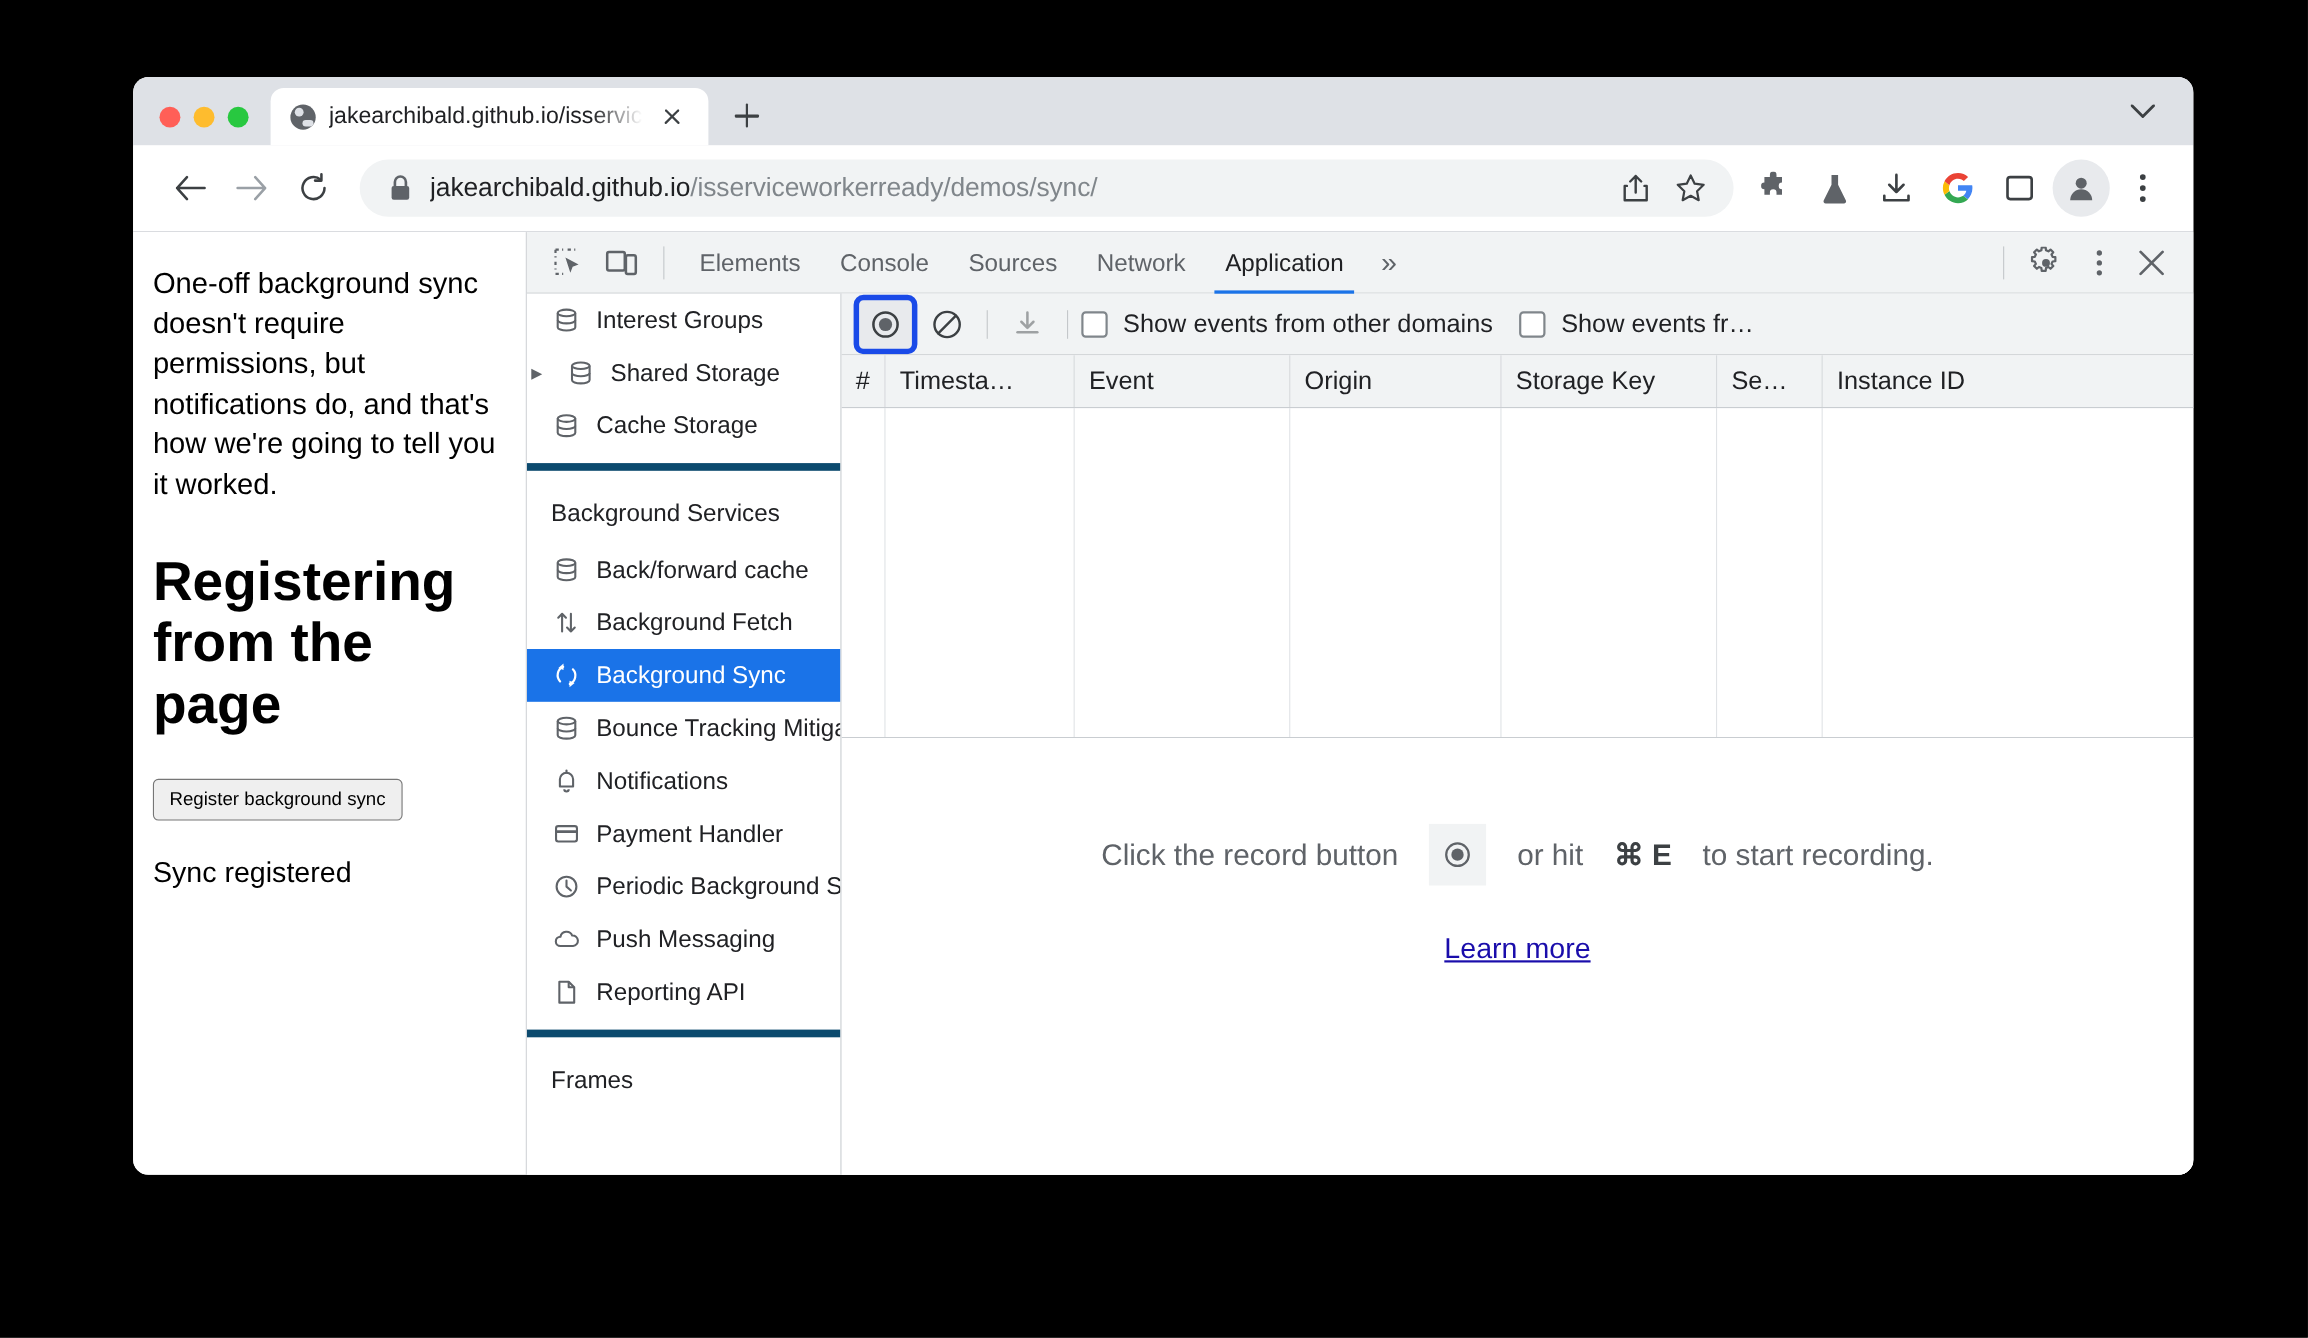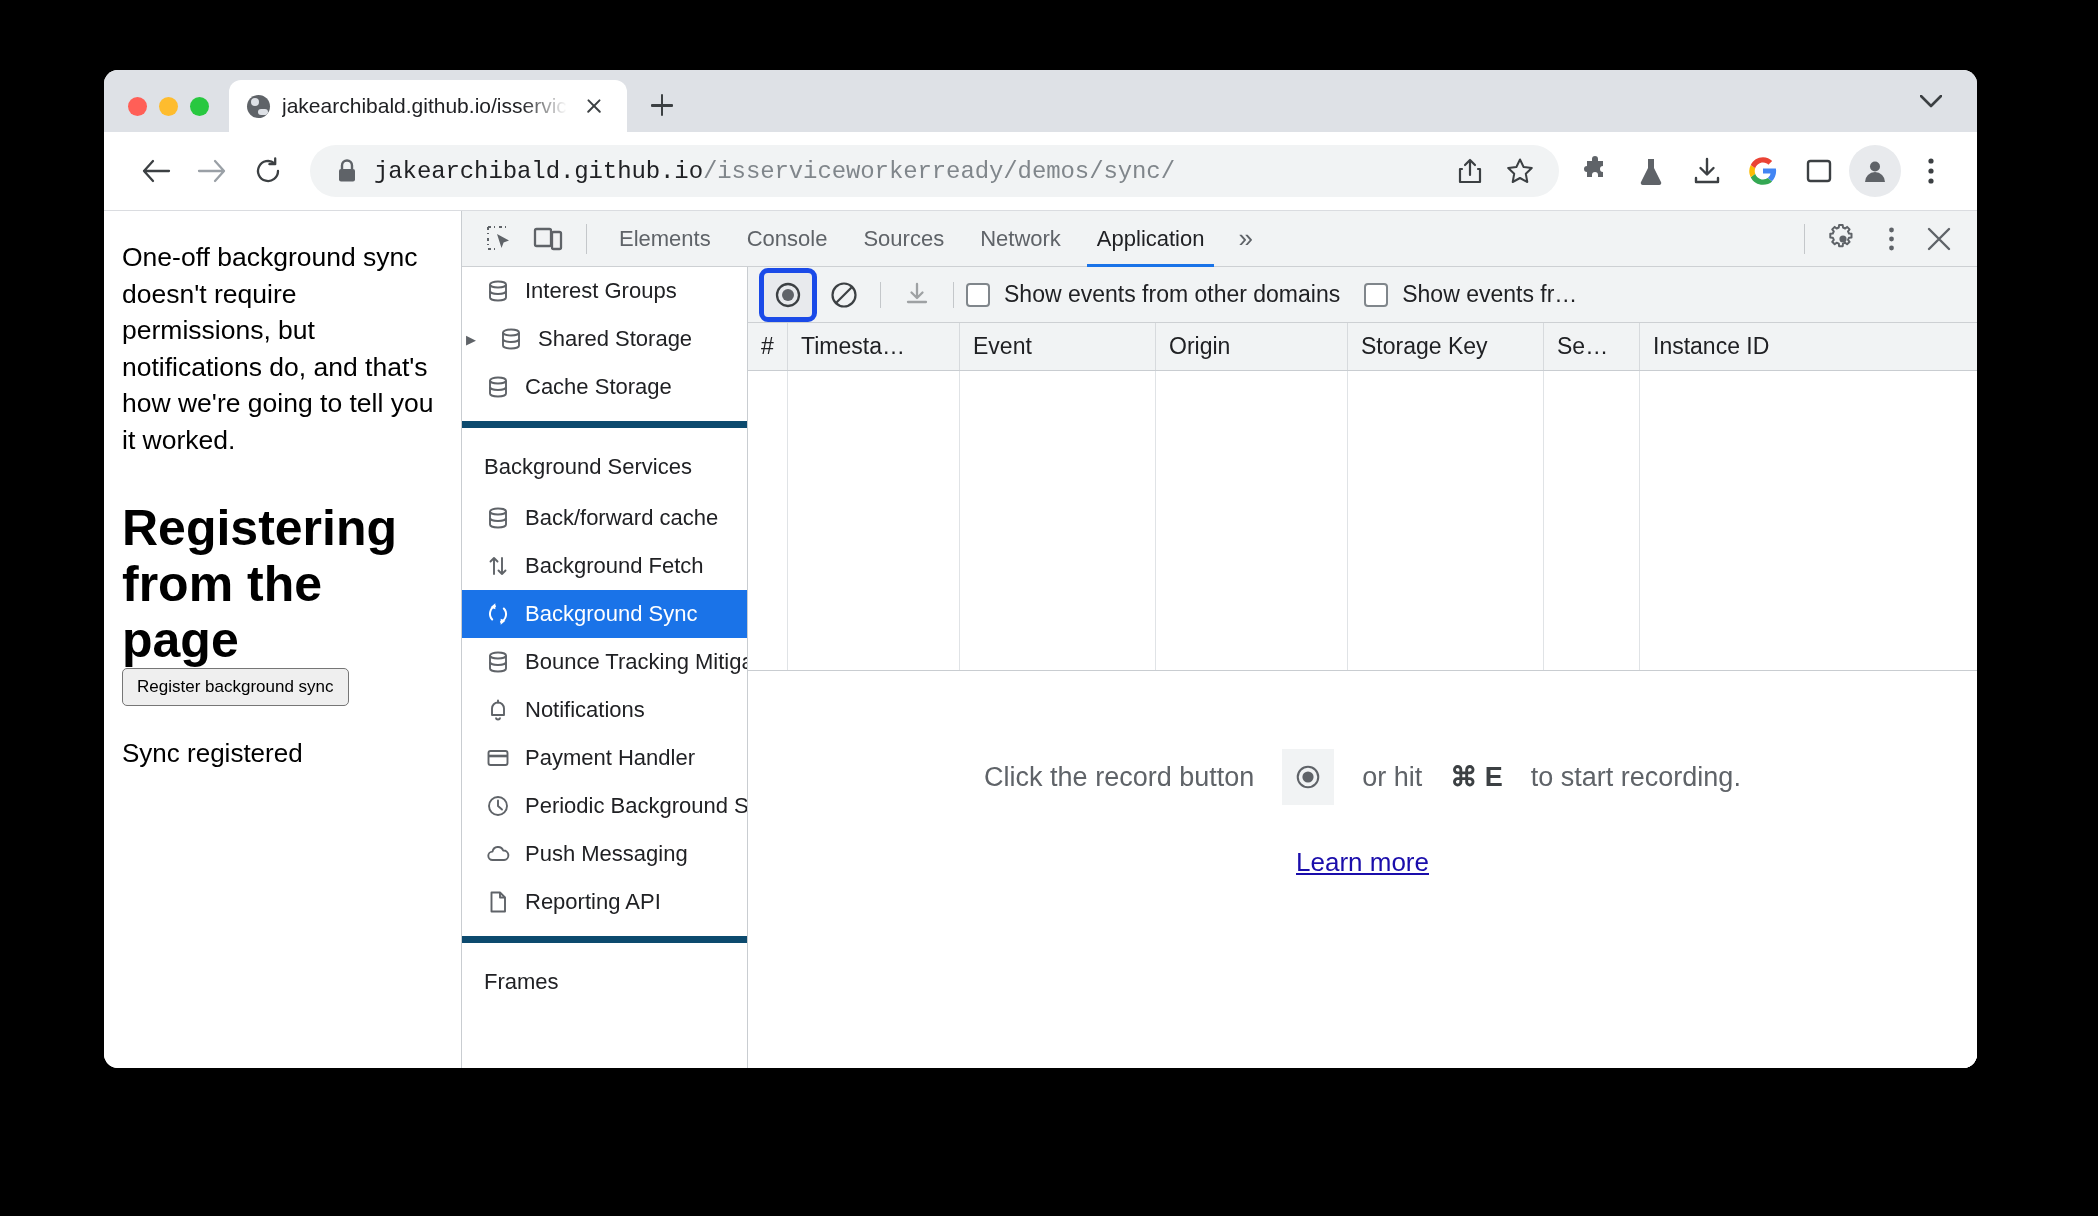--- a/index.html
+++ b/index.html
@@ -6,21 +6,21 @@
   html, body {
     width: 2098px; height: 1216px;
     background: #000;
     font-family: "Liberation Sans", sans-serif;
     overflow: hidden;
   }
 
   
   #browser-window {
     position: absolute;
-    left: 104px; top: 70px;
+    left: 121px; top: 70px;
     width: 1873px; height: 998px;
     background: #fff;
     border-radius: 14px;
     overflow: hidden;
     box-shadow: 0 18px 60px rgba(0,0,0,0.45);
   }
 
   
   #tab-strip {
     position: relative;
@@ -118,21 +118,20 @@
   #omnibox {
     flex: 1 1 auto;
     height: 52px;
     background: #f1f3f4;
     border-radius: 26px;
     display: flex; align-items: center;
     padding: 0 14px 0 26px;
     margin: 0 10px 0 14px;
     min-width: 0;
     cursor: text;
-    font-family: Liberation Mono, monospace;
   }
   #lock-icon { width: 22px; height: 26px; flex: none; margin-right: 16px; }
   #omnibox-url {
     font-size: 24px; color: #202124;
     white-space: nowrap; overflow: hidden;
     flex: 1 1 auto; min-width: 0;
     letter-spacing: -0.1px;
   }
   #omnibox-url .path { color: #80868b; }
   #omnibox-actions { display: flex; align-items: center; flex: none; }
@@ -163,21 +162,21 @@
     padding: 28px 24px 0 18px;
     overflow: hidden;
     border-right: 1px solid #c9cdd1;
   }
   #page-intro {
     font-size: 26.5px; line-height: 1.38; color: #000;
     margin-bottom: 42px;
   }
   #page-heading {
     font-size: 50px; line-height: 1.12; font-weight: bold;
-    color: #000; 
+    color: #000; margin-bottom: 40px;
   }
   #register-sync-button {
     font-family: "Liberation Sans", sans-serif;
     font-size: 17px; color: #000;
     background: #efefef;
     border: 1px solid #767676;
     border-radius: 5px;
     padding: 8px 14px;
     cursor: pointer;
     margin-bottom: 32px;

